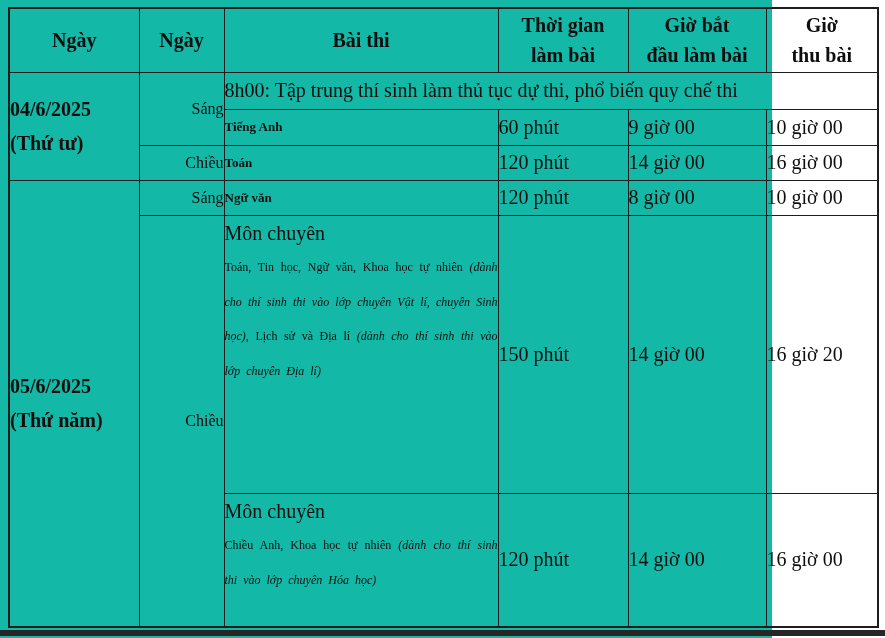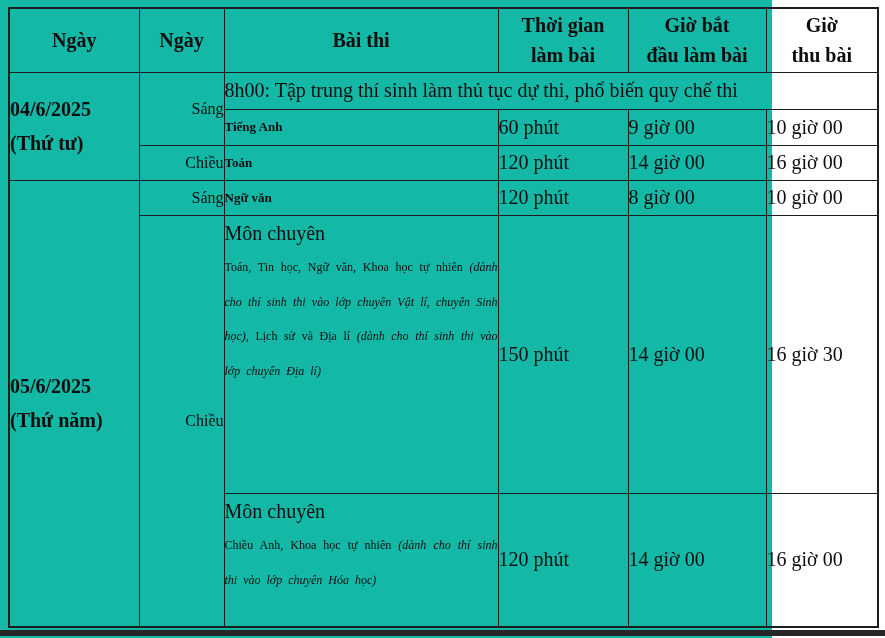--- a/index.html
+++ b/index.html
@@ -159,21 +159,21 @@
         <td class="time-cell">10 giờ 00</td>
       </tr>
       <tr style="height:278px">
         <td class="session-cell" rowspan="2">Chiều</td>
         <td class="rich-cell">
           <div class="cell-title">Môn chuyên</div>
           <div class="cell-body"><span>Toán, Tin học, Ngữ văn, Khoa học tự nhiên </span><span style="font-style: italic;">(dành cho thí sinh thi vào lớp chuyên Vật lí, chuyên Sinh học)</span><span>, Lịch sử và Địa lí </span><span style="font-style: italic;">(dành cho thí sinh thi vào lớp chuyên Địa lí)</span></div>
         </td>
         <td class="time-cell">150 phút</td>
         <td class="time-cell">14 giờ 00</td>
-        <td class="time-cell">16 giờ 30</td>
+        <td class="time-cell">16 giờ 20</td>
       </tr>
       <tr style="height:134px">
         <td class="rich-cell">
           <div class="cell-title">Môn chuyên</div>
           <div class="cell-body"><span>Chiều Anh, Khoa học tự nhiên </span><span style="font-style: italic;">(dành cho thí sinh thi vào lớp chuyên Hóa học)</span></div>
         </td>
         <td class="time-cell">120 phút</td>
         <td class="time-cell">14 giờ 00</td>
         <td class="time-cell">16 giờ 00</td>
       </tr>

